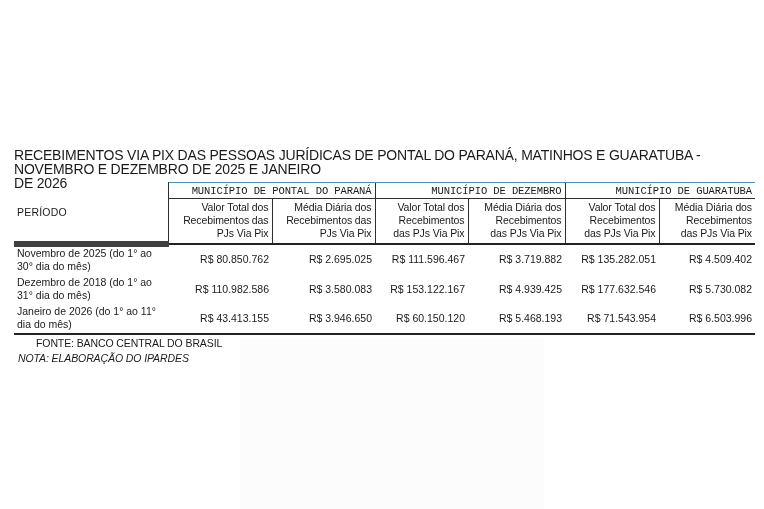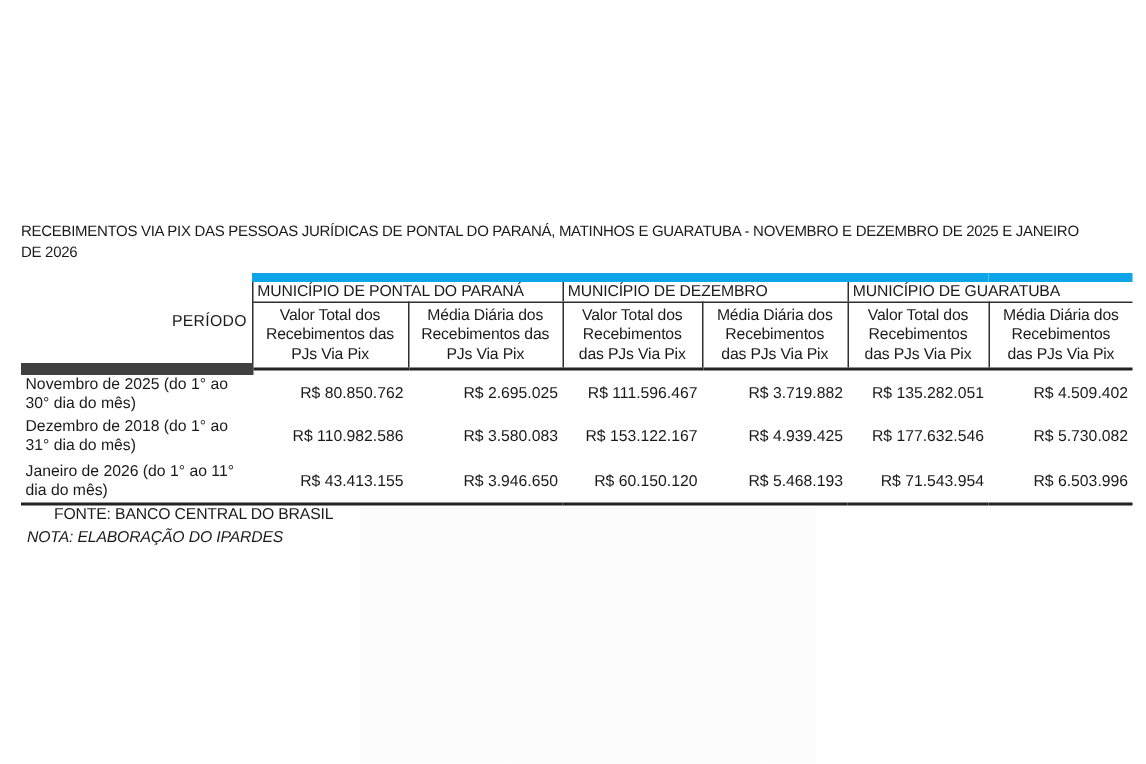--- a/index.html
+++ b/index.html
@@ -12,61 +12,62 @@
     overflow: hidden;
   }
   .bg-band {
     position: absolute;
     left: 240px; top: 338px; width: 304px; height: 171px;
     background: #fcfcfc;
   }
   .doc-title {
     position: absolute;
     left: 14px; top: 148px; width: 748px;
-    font-size: 10px; line-height: 14px;
+    font-size: 14px; line-height: 14px;
     letter-spacing: -0.2px;
     white-space: pre-line;
     color: #1a1a1a;
   }
   table.pix {
     position: absolute;
     left: 14px; top: 182px;
     width: 741px;
     border-collapse: collapse;
     table-layout: fixed;
     font-size: 10.5px;
     color: #1a1a1a;
   }
   table.pix th, table.pix td {
     font-weight: normal;
     padding: 0 3px;
     overflow: hidden;
   }
   th.periodo {
     border-right: 1px solid #2f2f2f;
-    border-bottom: 8px solid #404040;
-    text-align: right;
+    border-bottom: 6px solid #404040;
+    text-align: left;
     vertical-align: middle;
     letter-spacing: 0.2px;
   }
   tr.group-row { height: 16px; }
   th.group {
-    border-top: 6px solid #0ea5e9;
+    border-top: 1px solid #0ea5e9;
     border-bottom: 1px solid #2f2f2f;
     border-left: 1px solid #2f2f2f;
-    text-align: left;
+    text-align: right;
     vertical-align: middle;
     letter-spacing: -0.1px;
     white-space: nowrap;
+    font-family: Liberation Mono, monospace;
   }
   tr.sub-row { height: 45px; }
   th.sub {
     border-left: 1px solid #2f2f2f;
     border-bottom: 2px solid #222;
-    text-align: center;
+    text-align: right;
     vertical-align: middle;
     line-height: 13px;
     white-space: pre-line;
     letter-spacing: -0.1px;
   }
   tbody tr { height: 30px; }
   td.period-cell {
     text-align: left;
     vertical-align: middle;
     line-height: 13px;

